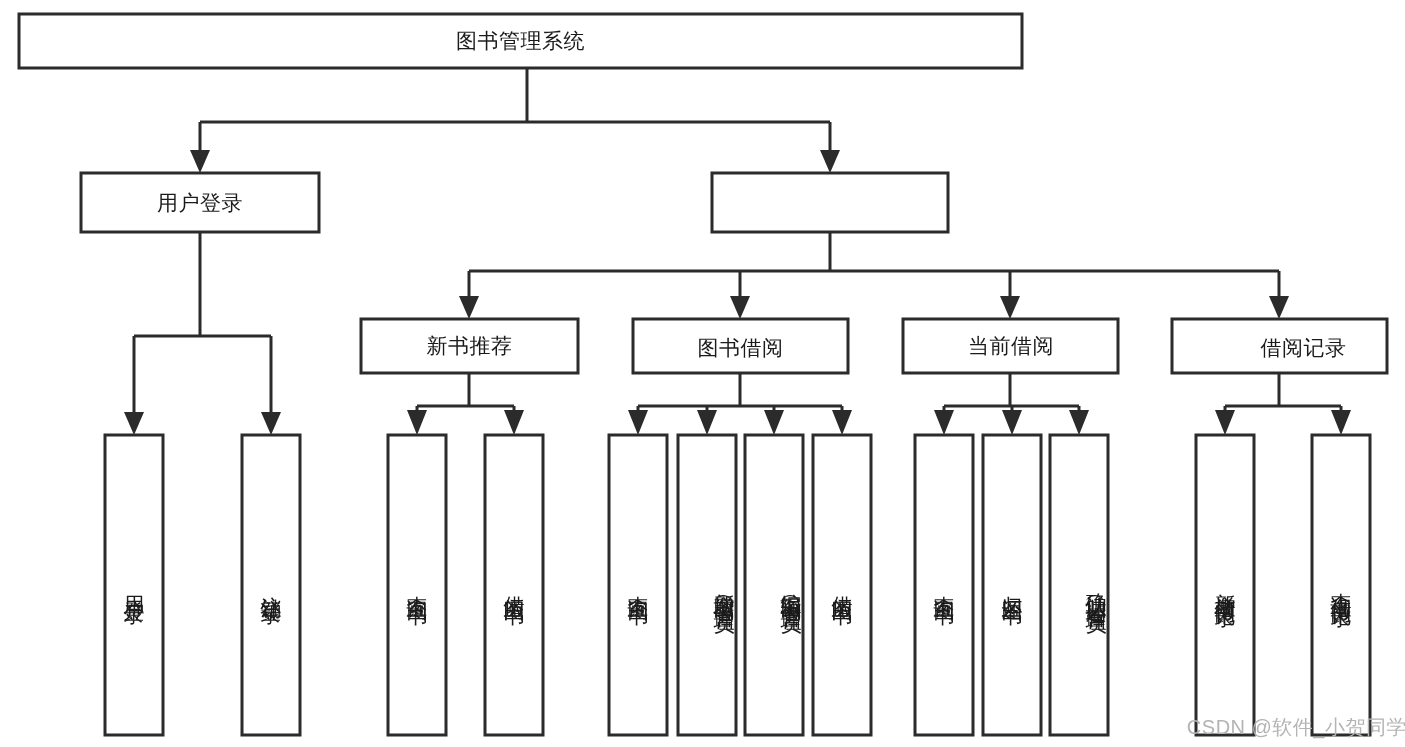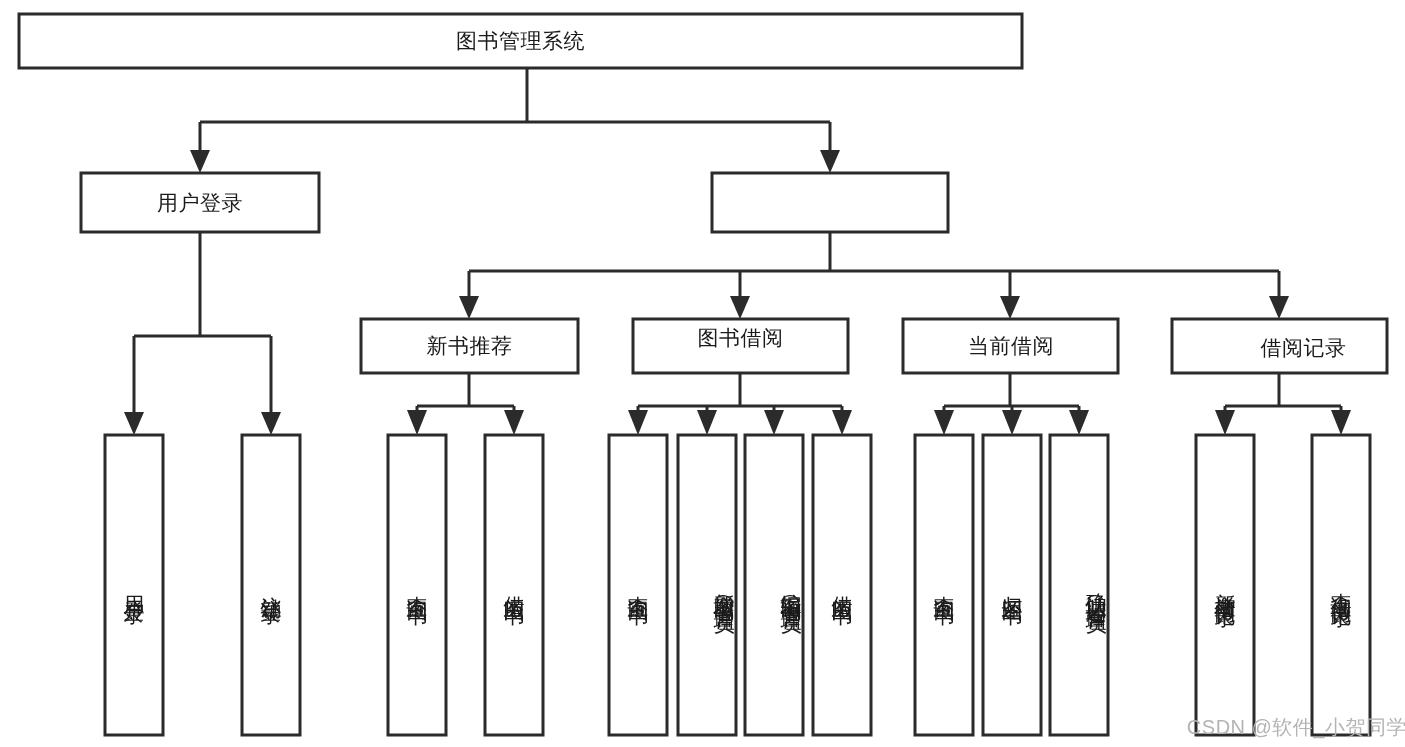--- a/index.html
+++ b/index.html
@@ -185,21 +185,21 @@
       <polygon class="arrow-head" points="1331,410 1351,410 1341,435"></polygon>
     </g>
 
   </svg>
 
   <div class="node-label horizontal" style="left:19px; top:14px; width:1003px; height:54px;">图书管理系统</div>
 
   <div class="node-label horizontal" style="left:81px; top:173px; width:238px; height:59px;">用户登录</div>
 
   <div class="node-label horizontal" style="left:361px; top:319px; width:217px; height:54px;">新书推荐</div>
-  <div class="node-label horizontal" style="left:633px; top:311px; width:215px; height:54px;">图书借阅</div>
+  <div class="node-label horizontal" style="left:633px; top:321px; width:215px; height:54px;">图书借阅</div>
   <div class="node-label horizontal" style="left:903px; top:319px; width:216px; height:54px;">当前借阅</div>
   <div class="node-label horizontal" style="left:1196px; top:319px; width:215px; height:58px;">借阅记录</div>
 
   <div class="node-label vertical" style="left:105px; top:435px; width:58px; height:300px;">用户登录</div>
   <div class="node-label vertical" style="left:242px; top:435px; width:58px; height:300px;">注销登录</div>
 
   <div class="node-label vertical" style="left:388px; top:435px; width:58px; height:300px;">查询图书</div>
   <div class="node-label vertical" style="left:485px; top:435px; width:58px; height:300px;">借阅图书</div>
 
   <div class="node-label vertical" style="left:609px; top:435px; width:58px; height:300px;">查询图书</div>

